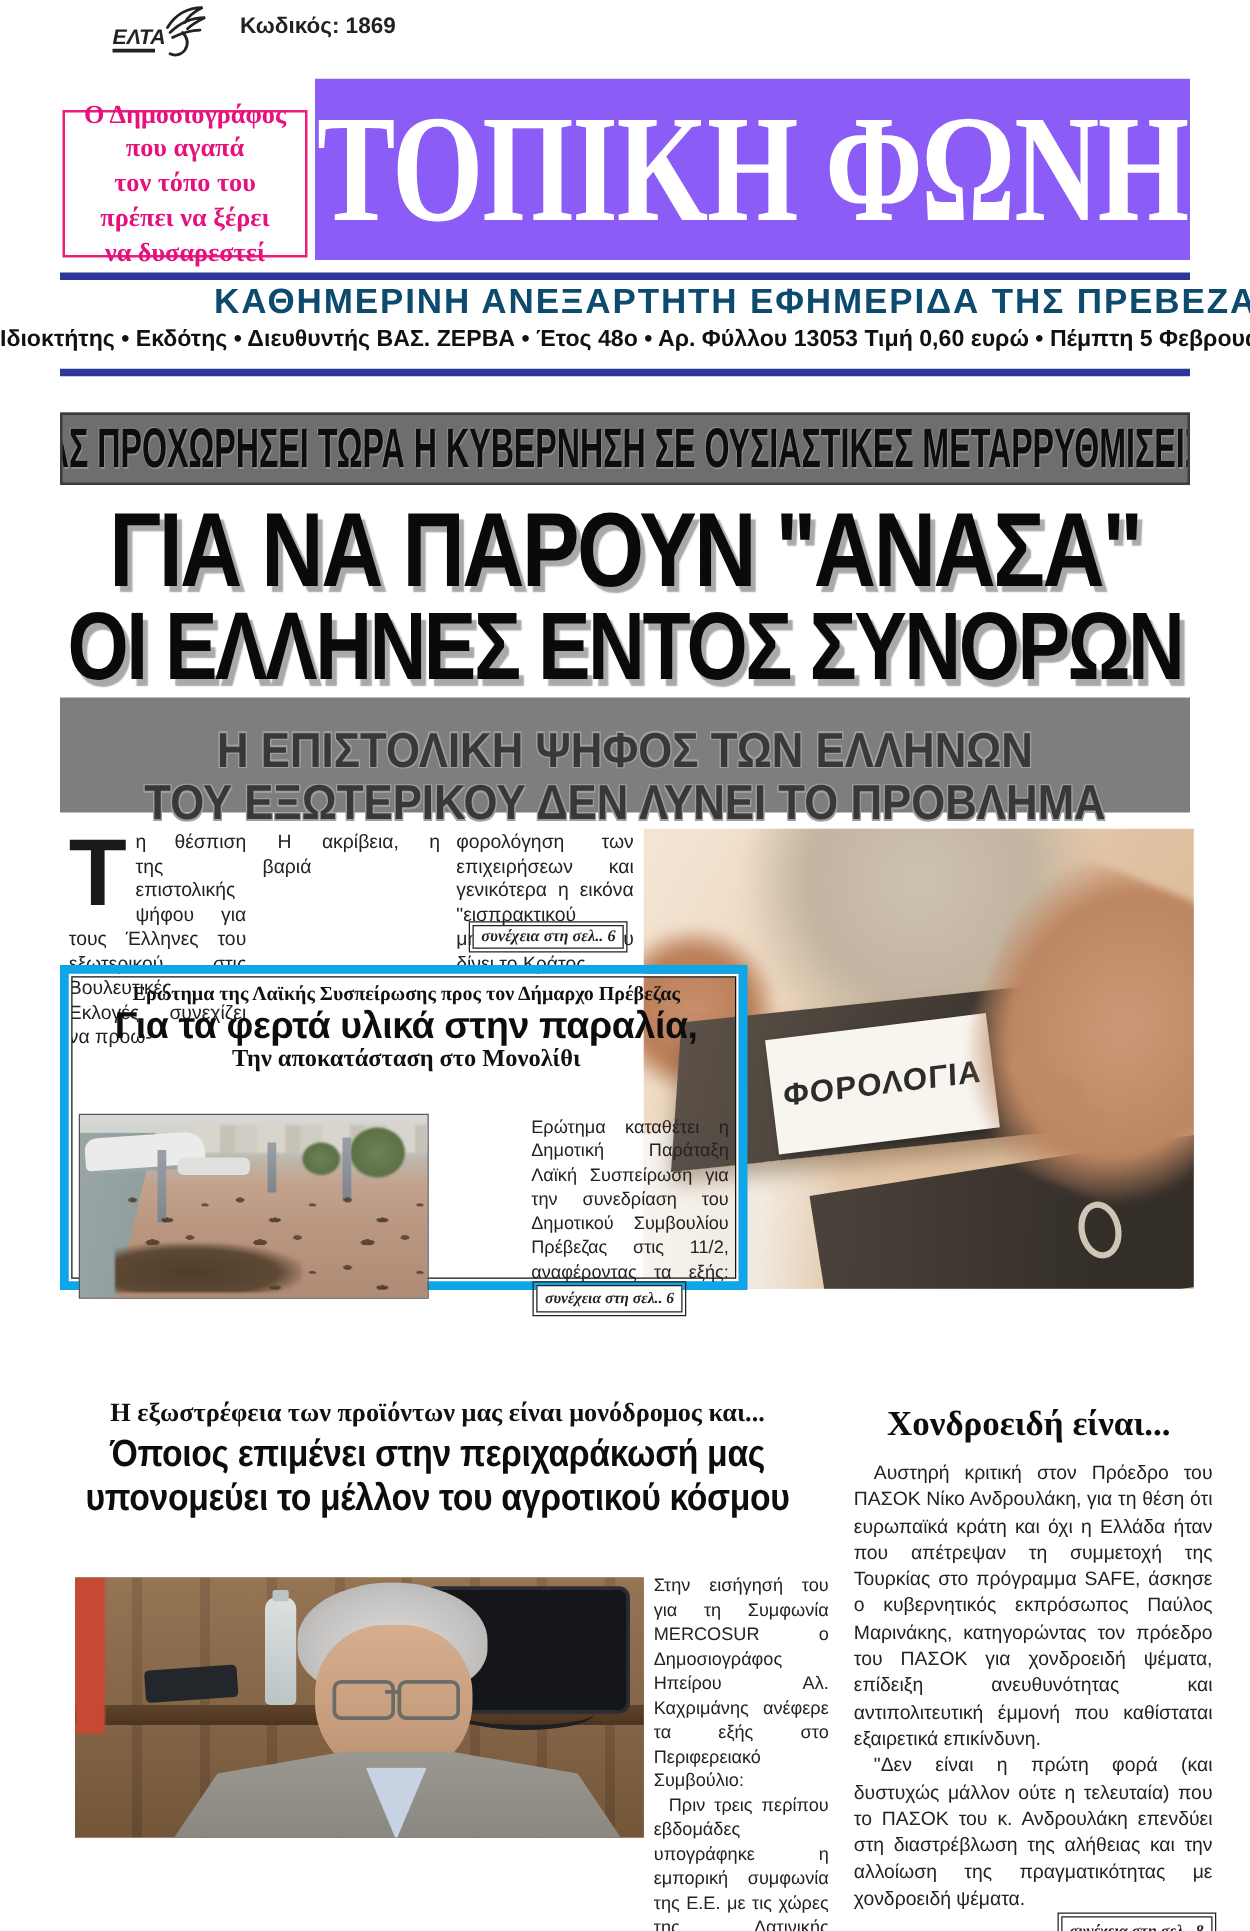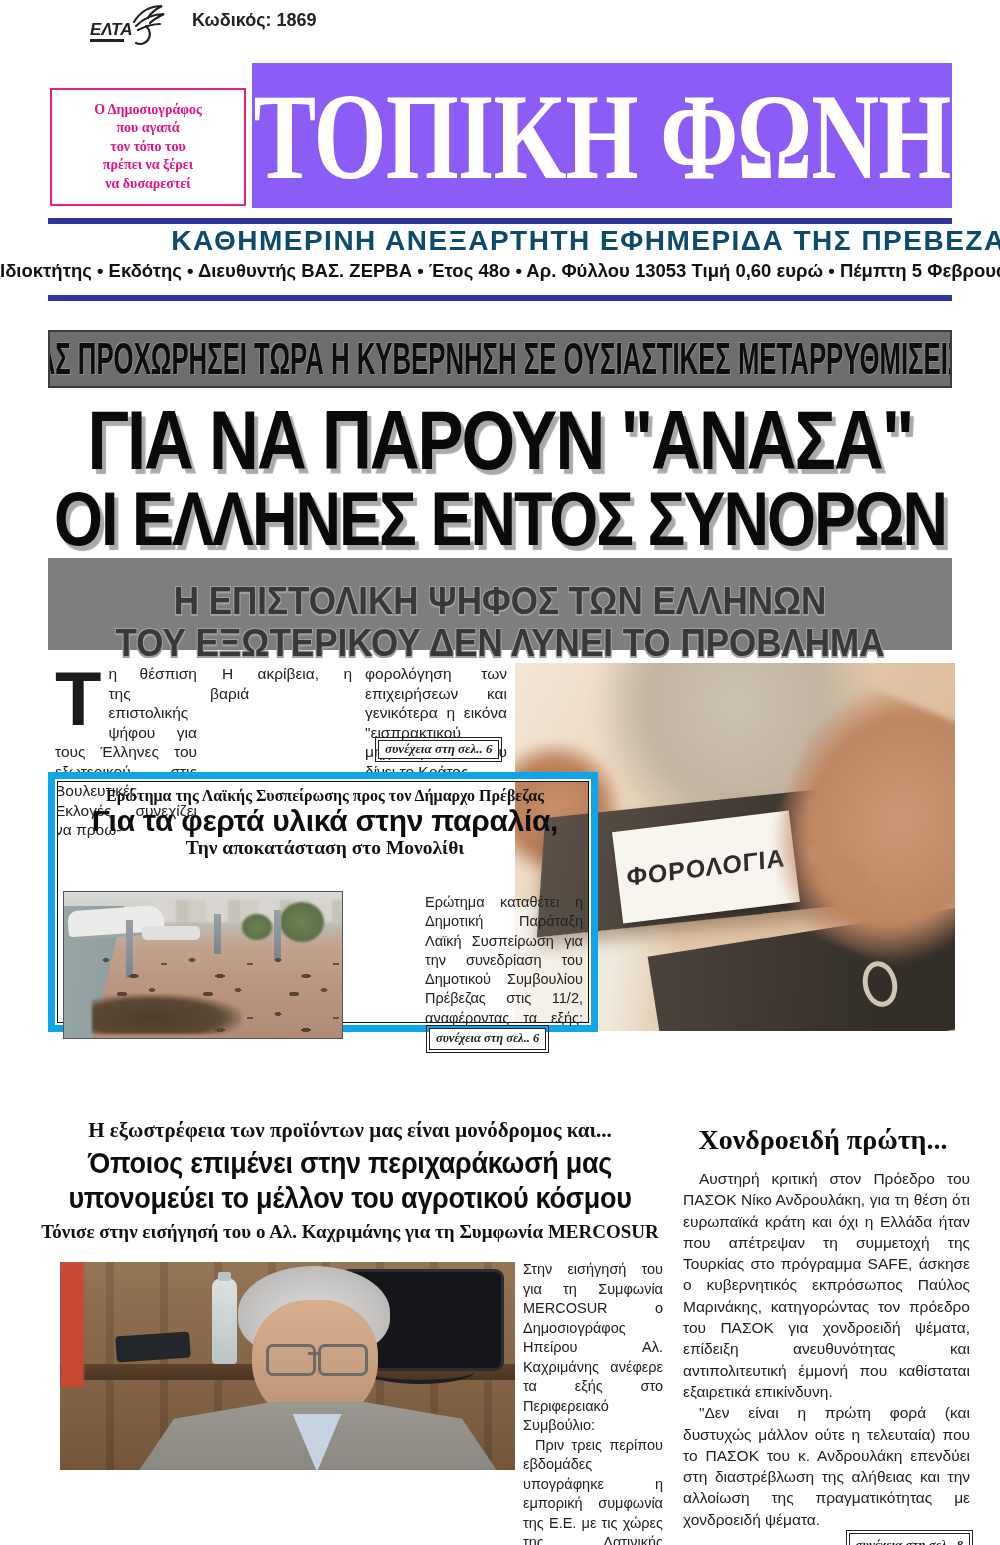--- a/index.html
+++ b/index.html
@@ -7,21 +7,21 @@
         font-family:"Liberation Sans",sans-serif;overflow:hidden;color:#1a1a1a;}
 
   
   .elta{position:absolute;left:88px;top:2px;display:flex;align-items:flex-end;font-style:italic;}
   .elta svg{display:block;}
   .postal-code{position:absolute;left:192px;top:10px;font-size:18px;font-weight:bold;color:#222;}
 
   
   .motto-box{position:absolute;left:50px;top:88px;width:192px;height:114px;border:2px solid #ed1e7a;
              display:flex;align-items:center;justify-content:center;text-align:center;}
-  .motto-box .inner{font-family:"Liberation Serif",serif;font-weight:bold;font-size:14px;
+  .motto-box .inner{font-family:"Liberation Serif",serif;font-weight:bold;font-size:21px;
                     color:#e6117e;line-height:1.32;}
   .masthead{position:absolute;left:252px;top:63px;width:700px;height:145px;background:#8b5cf6;
             display:flex;align-items:center;justify-content:center;overflow:hidden;}
   .masthead .title{font-family:"Liberation Serif",serif;font-weight:bold;font-size:94px;color:#fff;
                    letter-spacing:-1px;white-space:nowrap;transform:scale(1.0,1.3);}
 
   .rule-blue{position:absolute;left:48px;right:48px;height:6px;background:#2e359b;}
   .subtitle{position:absolute;left:0;top:225px;width:100%;text-align:right;color:#0c4a6e;
             font-weight:bold;font-size:28px;letter-spacing:1.5px;white-space:nowrap;padding-left:24px;}
   .publine{position:absolute;left:0;top:260px;width:100%;text-align:center;color:#111;
@@ -278,21 +278,20 @@
     </div>
   </div>
 
   <div class="m-kick">Η εξωστρέφεια των προϊόντων μας είναι μονόδρομος και...</div>
   <div class="m-hl1">
     <span class="txt">Όποιος επιμένει στην περιχαράκωσή μας</span>
   </div>
   <div class="m-hl2">
     <span class="txt">υπονομεύει το μέλλον του αγροτικού κόσμου</span>
   </div>
-  <div class="m-sub">Τόνισε στην εισήγησή του ο Αλ. Καχριμάνης για τη Συμφωνία MERCOSUR</div>
 
   <div class="photo3">
     <div class="p3-shade"></div>
     <div class="p3-desk"></div>
     <div class="p3-monitor"></div>
     <div class="p3-cable"></div>
     <div class="p3-red"></div>
     <div class="p3-bottle"></div>
     <div class="p3-cap"></div>
     <div class="p3-phone"></div>
@@ -304,20 +303,20 @@
     <div class="p3-suit"></div>
     <div class="p3-shirt"></div>
   </div>
 
   <div class="m-col">
     <span>Στην εισήγησή του για τη Συμφωνία MERCOSUR ο Δημοσιογράφος Ηπείρου Αλ. Καχριμάνης ανέφερε τα εξής στο Περιφερειακό Συμβούλιο:</span>
     <span class="indent">Πριν τρεις περίπου εβδομάδες υπογράφηκε η εμπορική συμφωνία της Ε.Ε. με τις χώρες της Λατινικής Αμερικής (Mercosur).</span>
     
   </div>
 
-  <div class="r-title">Χονδροειδή πρώτη...</div>
+  <div class="r-title">Χονδροειδή είναι...</div>
   <div class="r-body">
     <p>Αυστηρή κριτική στον Πρόεδρο του ΠΑΣΟΚ Νίκο Ανδρουλάκη, για τη θέση ότι ευρωπαϊκά κράτη και όχι η Ελλάδα ήταν που απέτρεψαν τη συμμετοχή της Τουρκίας στο πρόγραμμα SAFE, άσκησε ο κυβερνητικός εκπρόσωπος Παύλος Μαρινάκης, κατηγορώντας τον πρόεδρο του ΠΑΣΟΚ για χονδροειδή ψέματα, επίδειξη ανευθυνότητας και αντιπολιτευτική έμμονή που καθίσταται εξαιρετικά επικίνδυνη.</p>
     <p>"Δεν είναι η πρώτη φορά (και δυστυχώς μάλλον ούτε η τελευταία) που το ΠΑΣΟΚ του κ. Ανδρουλάκη επενδύει στη διαστρέβλωση της αλήθειας και την αλλοίωση της πραγματικότητας με χονδροειδή ψέματα.</p>
     <div class="cbwrap"><span class="cont-box">συνέχεια στη σελ.. 8</span></div>
   </div>
 
 </div>
 
 </body></html>

